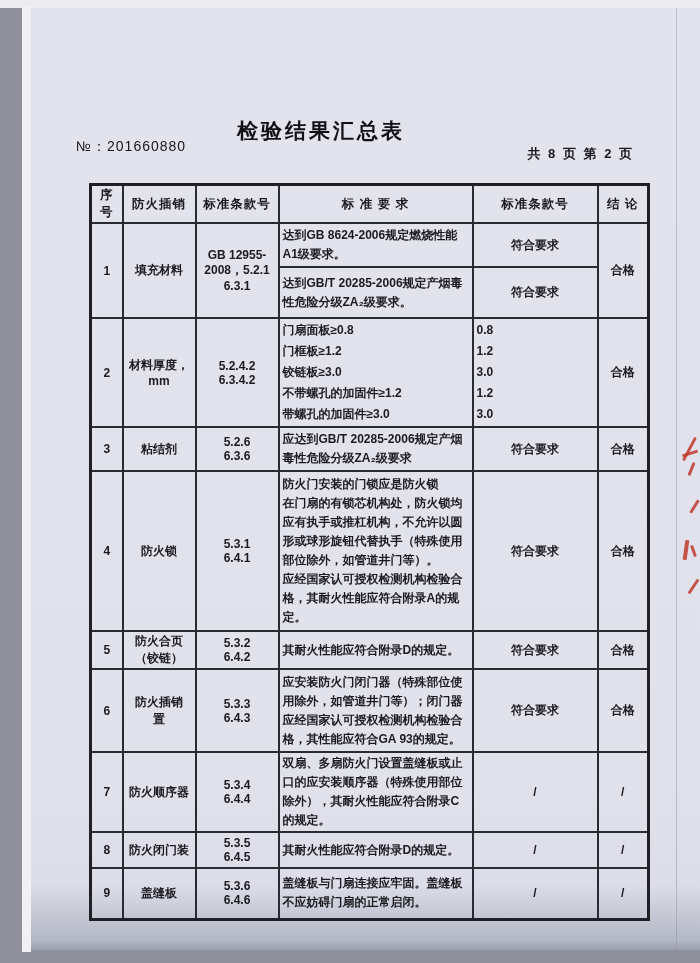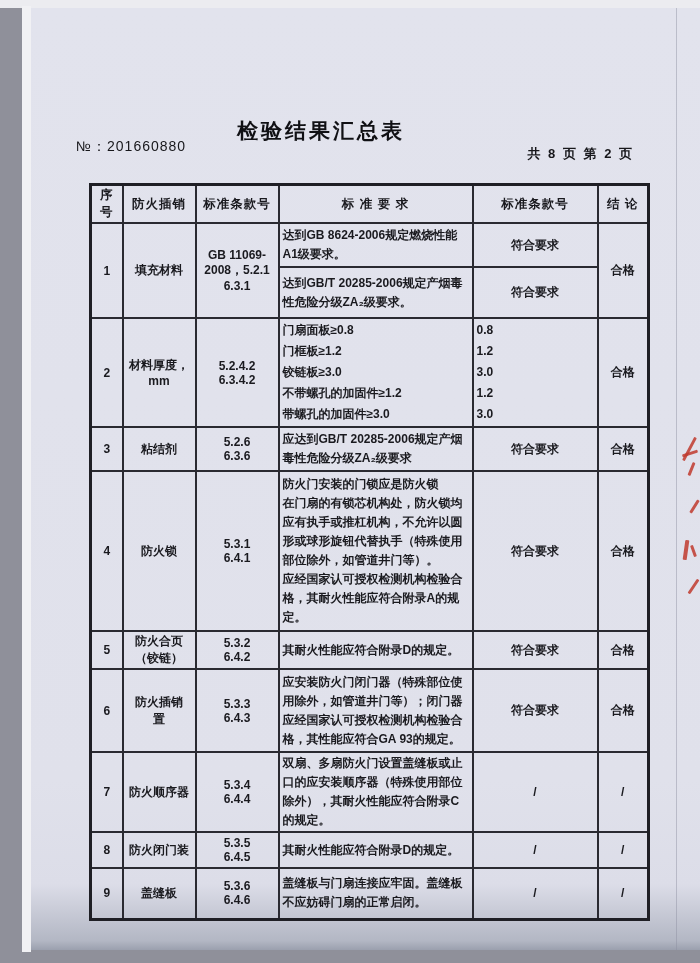--- a/index.html
+++ b/index.html
@@ -106,21 +106,21 @@
         <th>防火插销</th>
         <th>标准条款号</th>
         <th>标 准 要 求</th>
         <th>标准条款号</th>
         <th>结 论</th>
       </tr>
 
       <tr class="h-r1a">
         <td class="ctr" rowspan="2">1</td>
         <td class="ctr" rowspan="2">填充材料</td>
-        <td class="ctr pre" rowspan="2">GB 11069-
+        <td class="ctr pre" rowspan="2">GB 12955-
 2008，5.2.1
 6.3.1</td>
         <td class="req">达到GB 8624-2006规定燃烧性能A1级要求。</td>
         <td class="ctr">符合要求</td>
         <td class="ctr" rowspan="2">合格</td>
       </tr>
       <tr class="h-r1b">
         <td class="req">达到GB/T 20285-2006规定产烟毒性危险分级ZA₂级要求。</td>
         <td class="ctr">符合要求</td>
       </tr>

